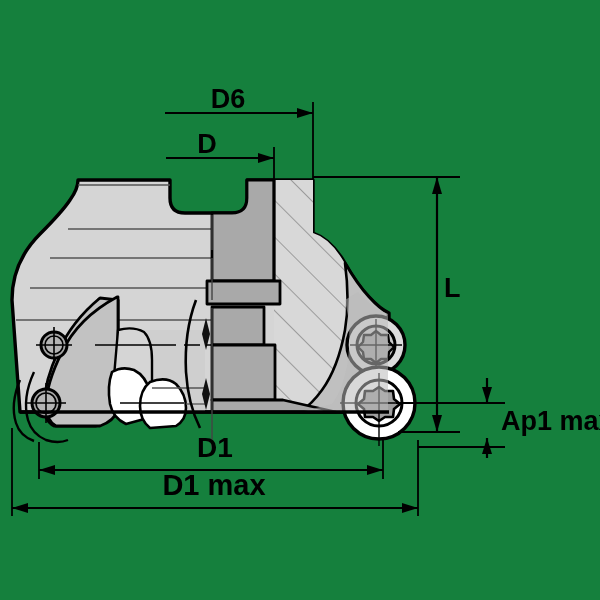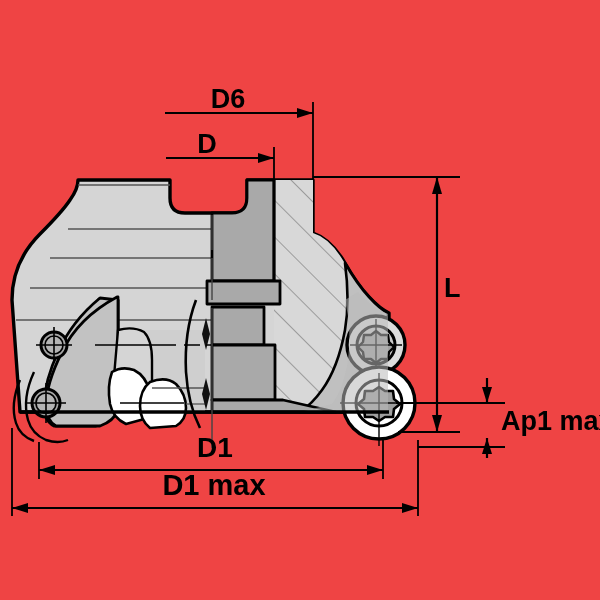--- a/index.html
+++ b/index.html
@@ -10,21 +10,21 @@
   body {
     width: 600px;
     height: 600px;
     font-family: "Liberation Sans", sans-serif;
     overflow: hidden;
   }
   #drawing-root {
     position: relative;
     width: 600px;
     height: 600px;
-    background: #ef4444;
+    background: #15803d;
   }
   svg#cad-svg {
     display: block;
     width: 600px;
     height: 600px;
   }
   text.dim-label {
     font-family: "Liberation Sans", sans-serif;
     font-weight: bold;
     fill: #000000;

